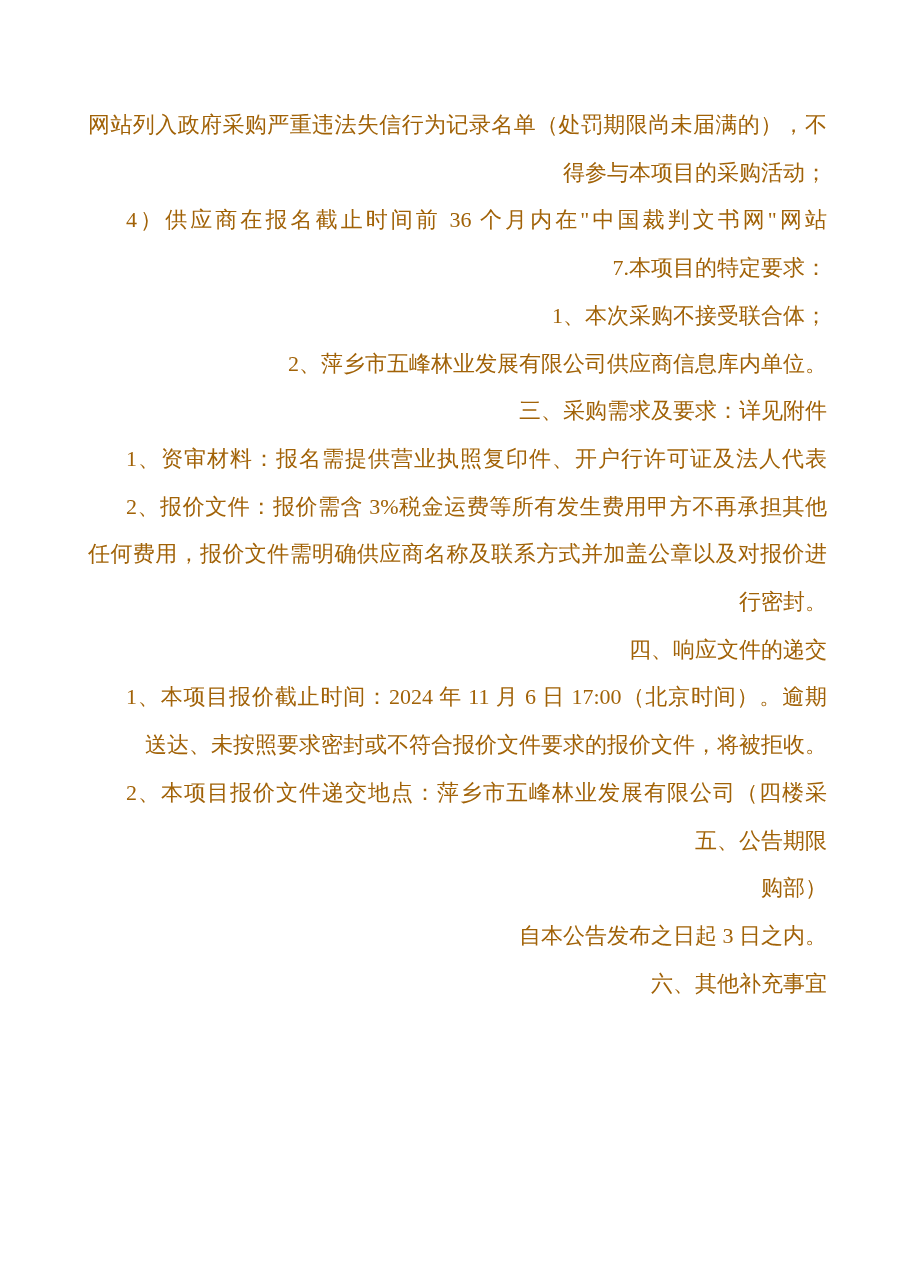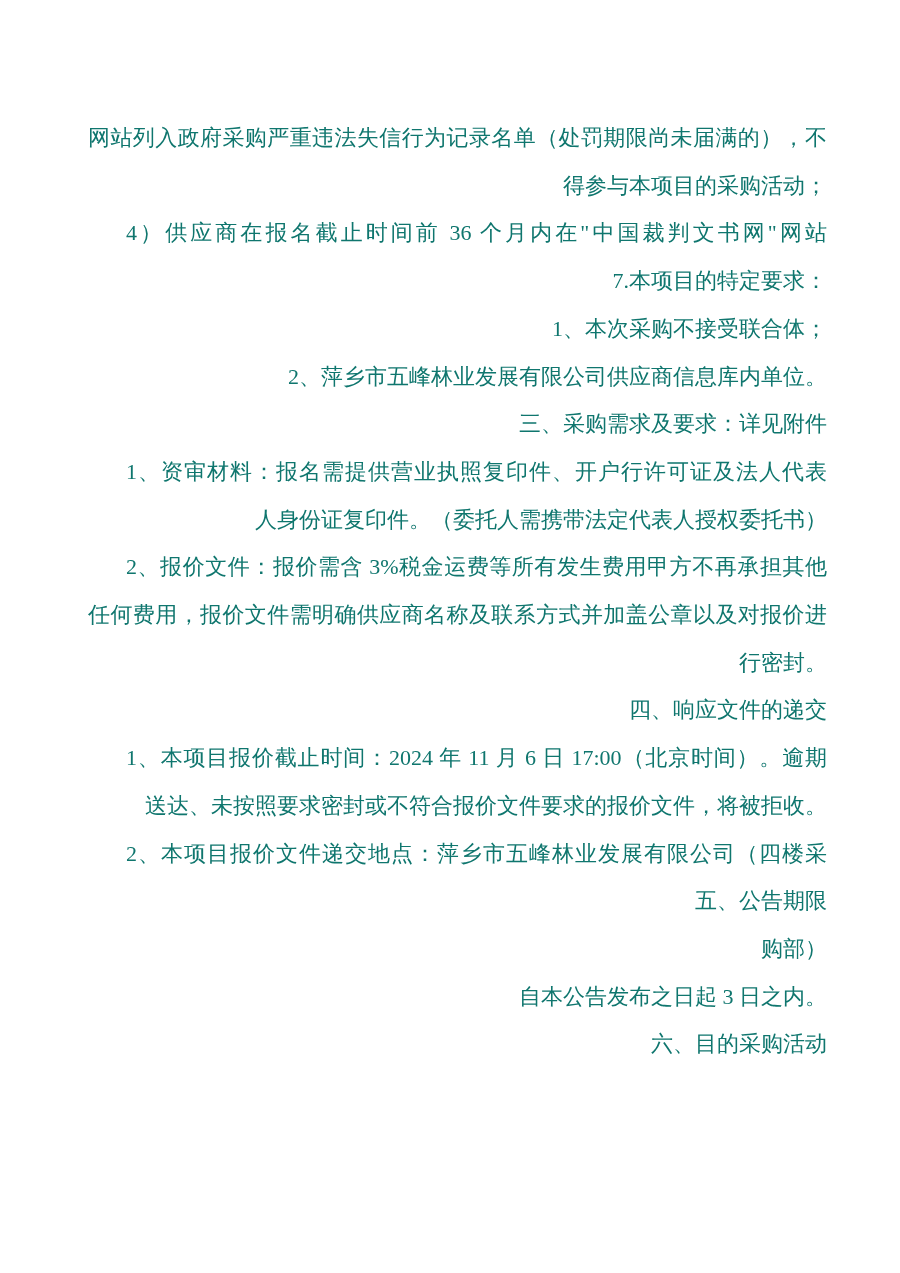--- a/index.html
+++ b/index.html
@@ -9,24 +9,24 @@
   }
   body {
     width: 900px;
     height: 1273px;
     position: relative;
     overflow: hidden;
     font-family: "Liberation Serif", "DejaVu Serif", serif;
   }
   .page {
     position: absolute;
-    top: 114px;
+    top: 101px;
     left: 88px;
     width: 739px;
-    color: #0f766e;
+    color: #a16207;
     font-size: 22px;
   }
   .line {
     line-height: 47.7px;
     white-space: nowrap;
     overflow: hidden;
     text-align: right;
   }
   
   .i1 { padding-left: 30px; }
@@ -42,25 +42,24 @@
 
 <div class="page">
   <div class="line just">网站列入政府采购严重违法失信行为记录名单（处罚期限尚未届满的），不</div>
   <div class="line">得参与本项目的采购活动；</div>
   <div class="line i2 just">4）供应商在报名截止时间前 36 个月内在"中国裁判文书网"网站</div>
   <div class="line i1">7.本项目的特定要求：</div>
   <div class="line i1">1、本次采购不接受联合体；</div>
   <div class="line i1">2、萍乡市五峰林业发展有限公司供应商信息库内单位。</div>
   <div class="line i1">三、采购需求及要求：详见附件</div>
   <div class="line i2 just">1、资审材料：报名需提供营业执照复印件、开户行许可证及法人代表</div>
-  <div class="line">人身份证复印件。（委托人需携带法定代表人授权委托书）</div>
   <div class="line i2 just">2、报价文件：报价需含 3%税金运费等所有发生费用甲方不再承担其他</div>
   <div class="line just">任何费用，报价文件需明确供应商名称及联系方式并加盖公章以及对报价进</div>
   <div class="line">行密封。</div>
   <div class="line i1">四、响应文件的递交</div>
   <div class="line i2 just">1、本项目报价截止时间：2024 年 11 月 6 日 17:00（北京时间）。逾期</div>
   <div class="line">送达、未按照要求密封或不符合报价文件要求的报价文件，将被拒收。</div>
   <div class="line i2 just">2、本项目报价文件递交地点：萍乡市五峰林业发展有限公司（四楼采</div>
   <div class="line i1">五、公告期限</div>
   <div class="line">购部）</div>
   <div class="line i1">自本公告发布之日起 3 日之内。</div>
-  <div class="line i1">六、目的采购活动</div>
+  <div class="line i1">六、其他补充事宜</div>
 </div>
 
 </body></html>

